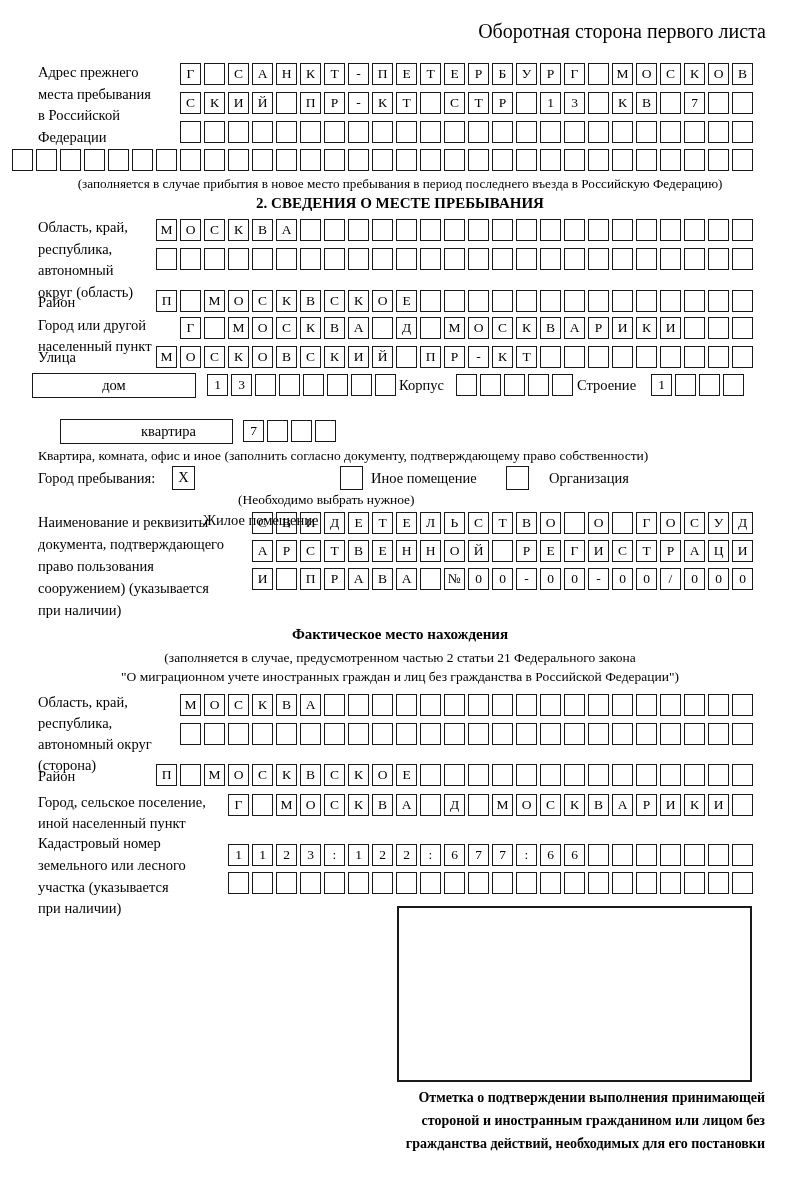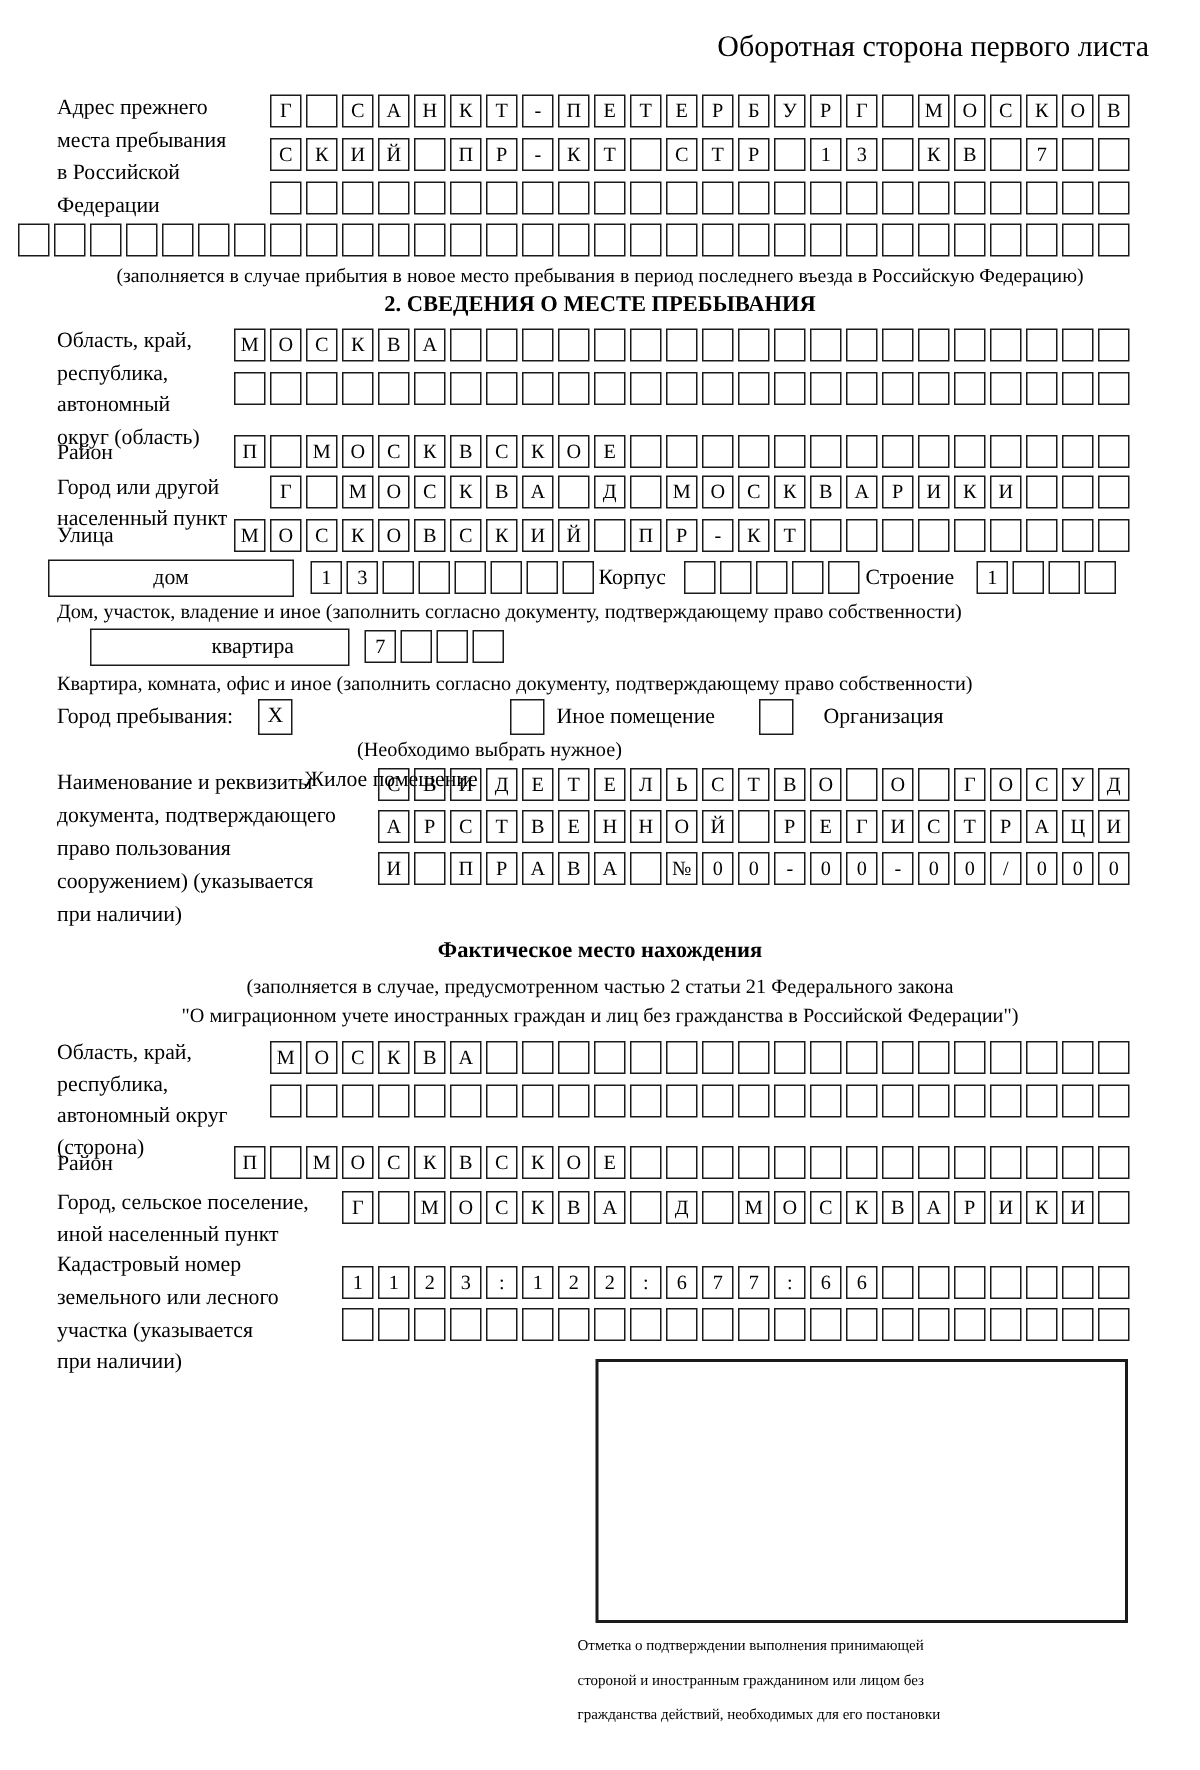--- a/index.html
+++ b/index.html
@@ -14,22 +14,22 @@
   .cellrow{position:absolute;display:flex;}
   .cell{flex:none;width:21px;height:22px;margin-right:3px;border:1.5px solid #1a1a1a;
         box-sizing:border-box;text-align:center;font-size:13.5px;line-height:19px;
         font-family:"Liberation Serif",serif;}
   .bigbox{position:absolute;height:25px;border:1.5px solid #1a1a1a;box-sizing:border-box;
         text-align:center;font-size:14.5px;line-height:22px;}
   .checkbox{position:absolute;width:23px;height:24px;border:1.5px solid #1a1a1a;
         box-sizing:border-box;text-align:center;font-size:14.5px;line-height:21px;}
   .stampbox{position:absolute;left:397px;top:906px;width:355px;height:176px;
         border:2px solid #1a1a1a;box-sizing:border-box;}
-  .caption{position:absolute;left:385px;top:1086px;width:380px;text-align:left;
-        font-size:10px;line-height:23px;}
+  .caption{position:absolute;left:385px;top:1086px;width:380px;text-align:right;
+        font-size:14px;line-height:23px;font-weight:bold;}
 </style>
 </head>
 <body>
 
 <div class="page">
 
   <div class="abs" style="top:20px;left:0;width:752px;text-align:right;font-size:20px;margin-left:14px;">Оборотная сторона первого листа</div>
 
   <div class="lbl" style="left:38px;top:62px;">
     <div>Адрес прежнего</div>
@@ -321,21 +321,20 @@
       <span class="cell"></span>
       <span class="cell"></span>
     </div>
   <div class="lbl" style="left:577px;top:375px;">Строение</div>
   <div class="cellrow" style="left:651px;top:374px;">
       <span class="cell">1</span>
       <span class="cell"></span>
       <span class="cell"></span>
       <span class="cell"></span>
     </div>
-  <div class="note" style="left:38px;top:400px;font-size:13.5px;">Дом, участок, владение и иное (заполнить согласно документу, подтверждающему право собственности)</div>
 
   <div class="bigbox" style="left:60px;top:419px;width:173px;padding-left:44px;">квартира</div>
   <div class="cellrow" style="left:243px;top:420px;">
       <span class="cell">7</span>
       <span class="cell"></span>
       <span class="cell"></span>
       <span class="cell"></span>
     </div>
   <div class="note" style="left:38px;top:448px;font-size:13.5px;">Квартира, комната, офис и иное (заполнить согласно документу, подтверждающему право собственности)</div>
 

